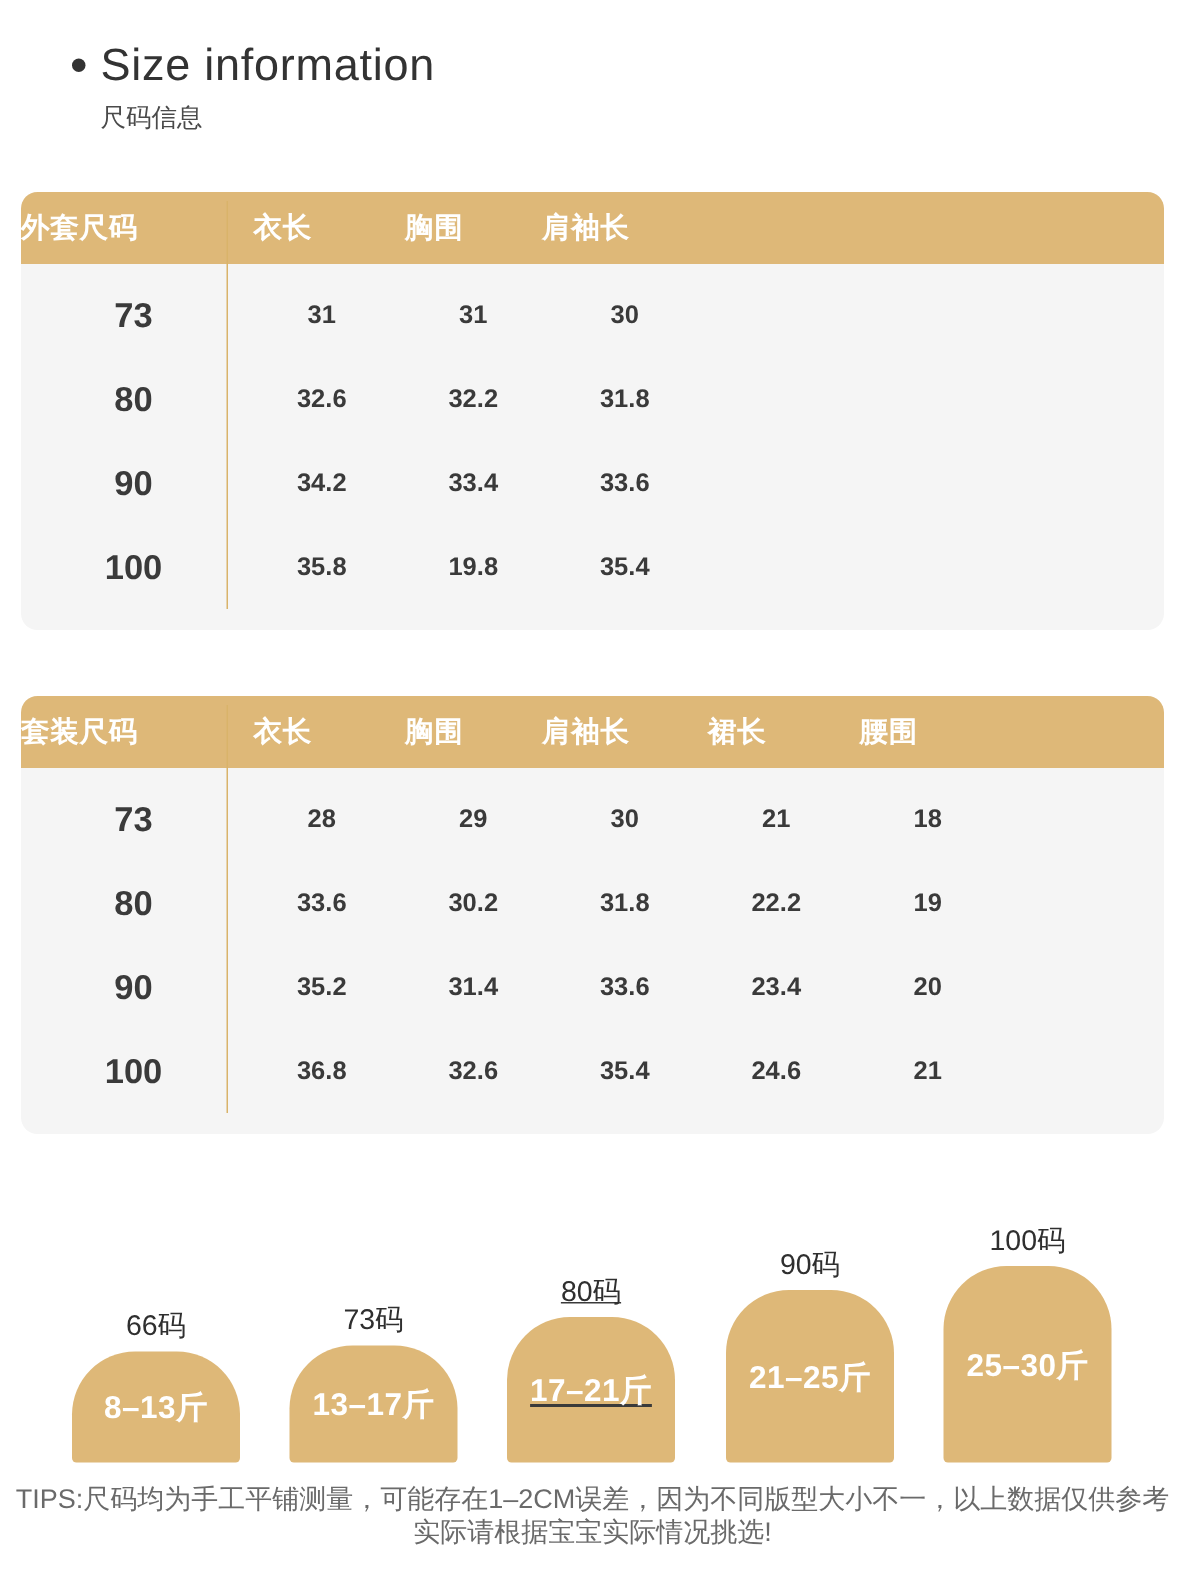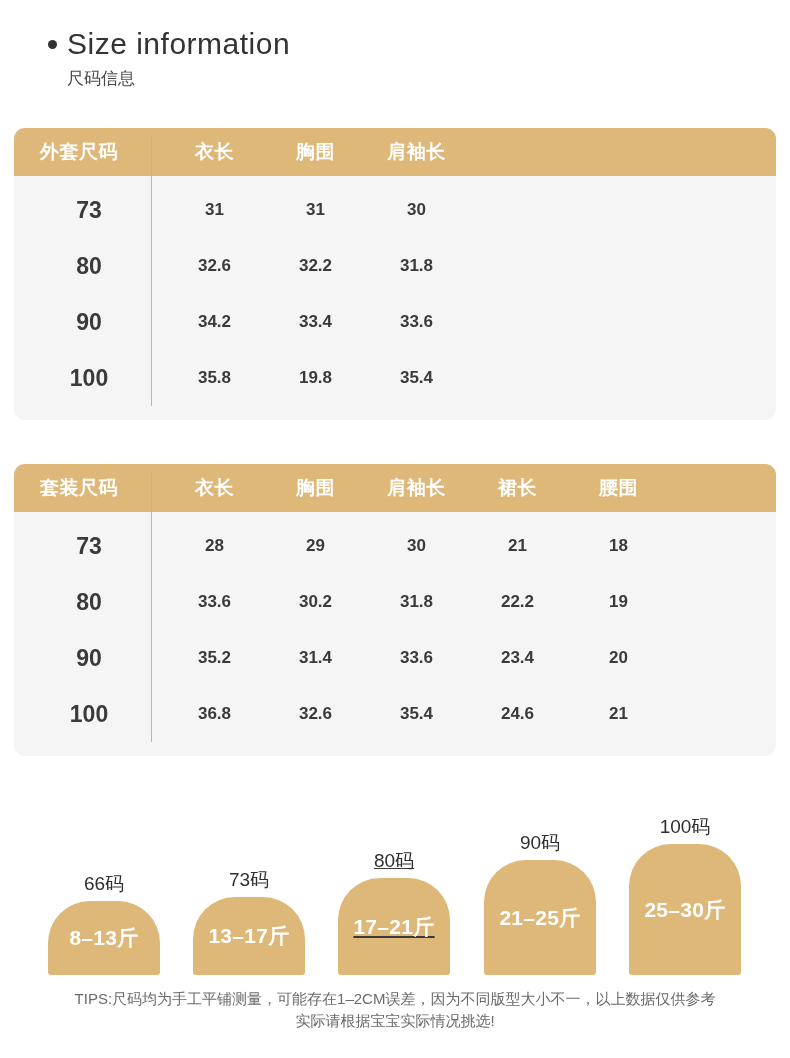--- a/index.html
+++ b/index.html
@@ -87,21 +87,21 @@
     font-weight: 700;
     color: #3a3a3a;
     text-align: center;
   }
   .table-row .cell.size-cell { font-size: 23px; }
 
   
   .col-size  { width: 150px; text-align: center !important; }
   .col-data  { width: 101px; }
 
-  .table-head .col-size { text-align: left !important; padding-left: 26px; width: 124px; }
+  .table-head .col-size { text-align: left !important; width: 124px; }
 
   
   .divider {
     position: absolute;
     left: 151px;
     width: 1px;
     background: #d9b36a;
   }
   #divider-jacket { top: 134px; height: 272px; }
   #divider-set    { top: 470px; height: 272px; }
@@ -147,21 +147,21 @@
   }
 
   
   .tips {
     position: absolute;
     left: 0;
     top: 988px;
     width: 790px;
     text-align: center;
     color: #6a6a6a;
-    font-size: 15px;
+    font-size: 18px;
     line-height: 22px;
   }
   .tips div { white-space: nowrap; }
 </style>
 </head>
 <body>
 
 <div class="title-block">
   <div class="title-main">
     <span class="title-bullet"></span><span>Size information</span>

